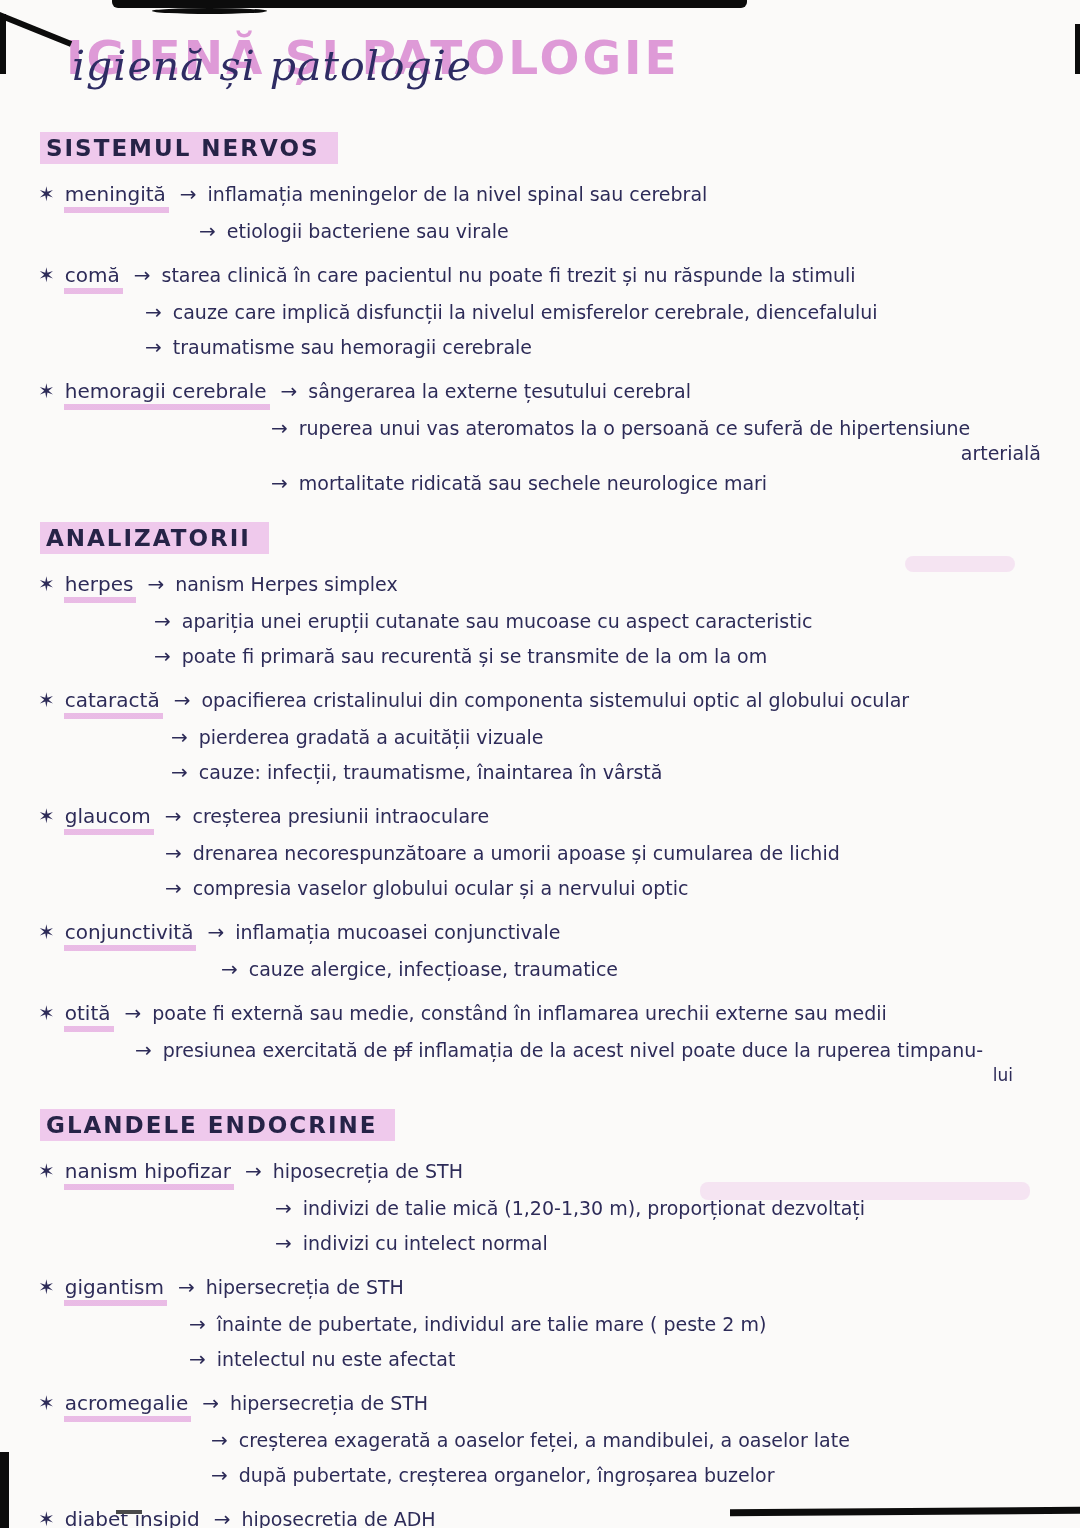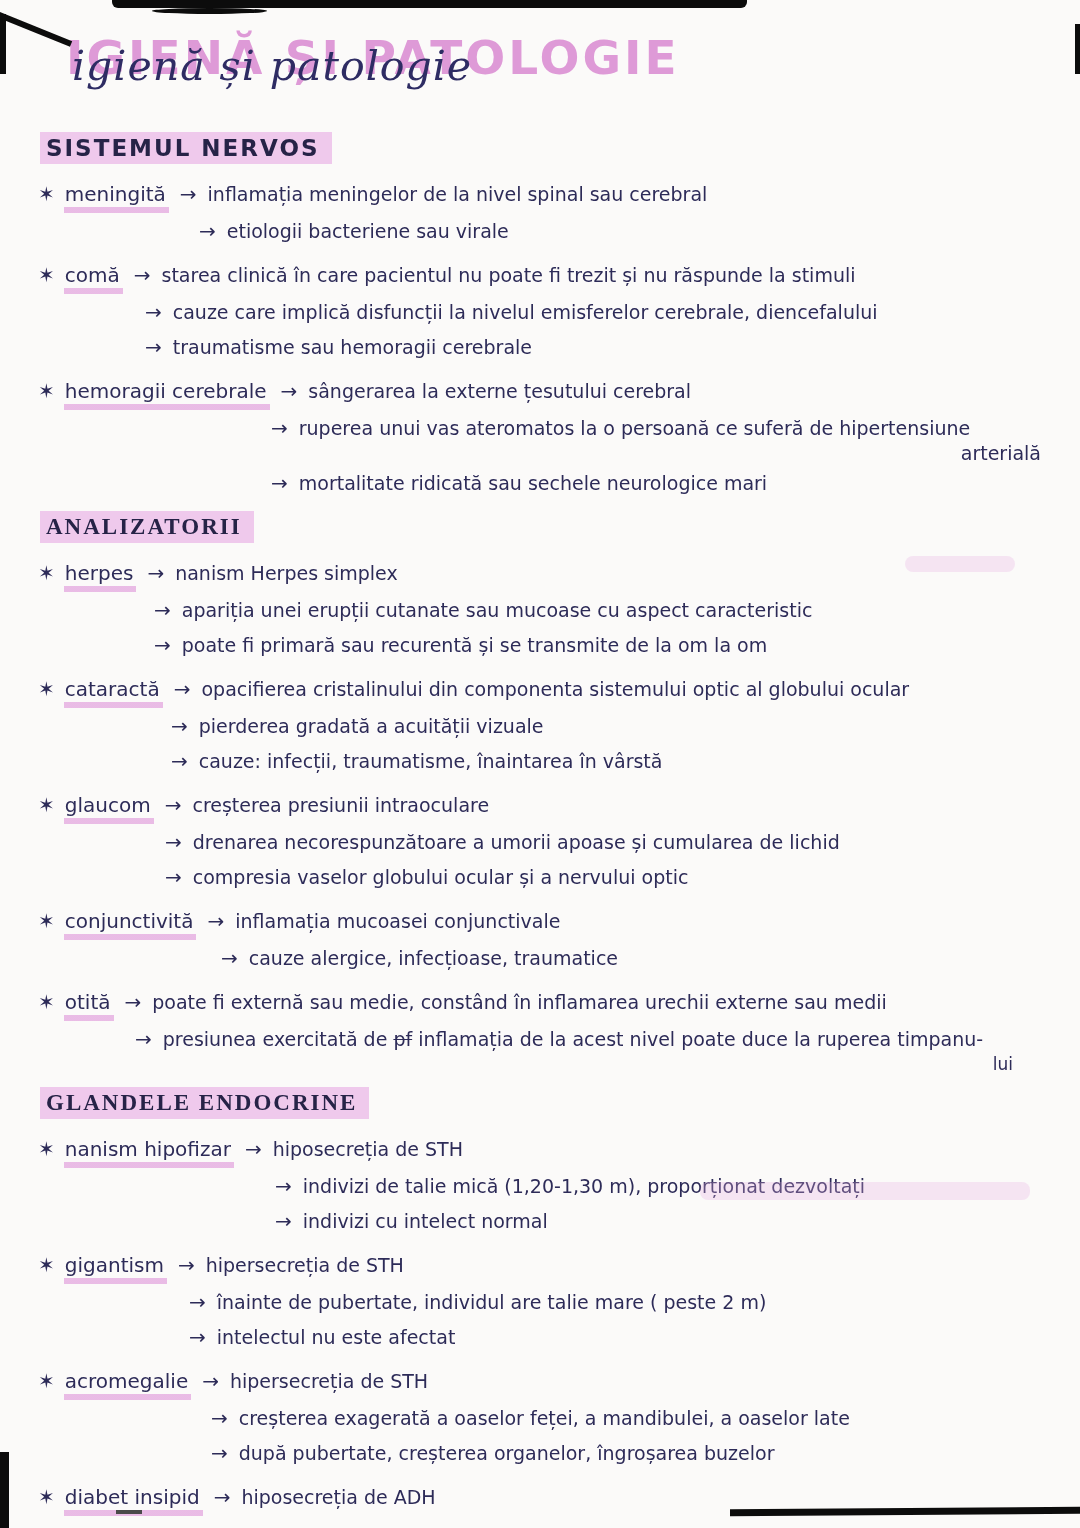--- a/index.html
+++ b/index.html
@@ -23,23 +23,23 @@
   .title-script{
     position:absolute;left:10px;top:18px;
     font-family:"DejaVu Serif",serif;font-style:italic;
     font-size:41px;color:#2e2c63;letter-spacing:1px;
   }
   
   .heading{margin:4px 0 14px 2px;}
   .heading .hl{
     display:inline-block;background:#efc9ec;color:#262347;
     font-weight:bold;font-size:23px;letter-spacing:2px;
-    padding:3px 12px 3px 6px;
-  }
-  .sec-gap{font-family:Liberation Serif, serif;}
+    padding:3px 18px 3px 6px;
+  }
+  .sec-gap{margin-top:22px;}
   
   .entry{margin-bottom:11px;}
   .row{display:flex;align-items:baseline;line-height:33px;font-size:19px;}
   .star{font-size:20px;margin-right:9px;color:#2d2b58;}
   .term{
     font-weight:normal;font-size:20px;white-space:nowrap;
     background:linear-gradient(to top, rgba(224,154,219,.65) 0 6px, transparent 6px);
     padding:0 3px 2px 1px;
   }
   .arr{margin:0 11px;font-size:20px;}

